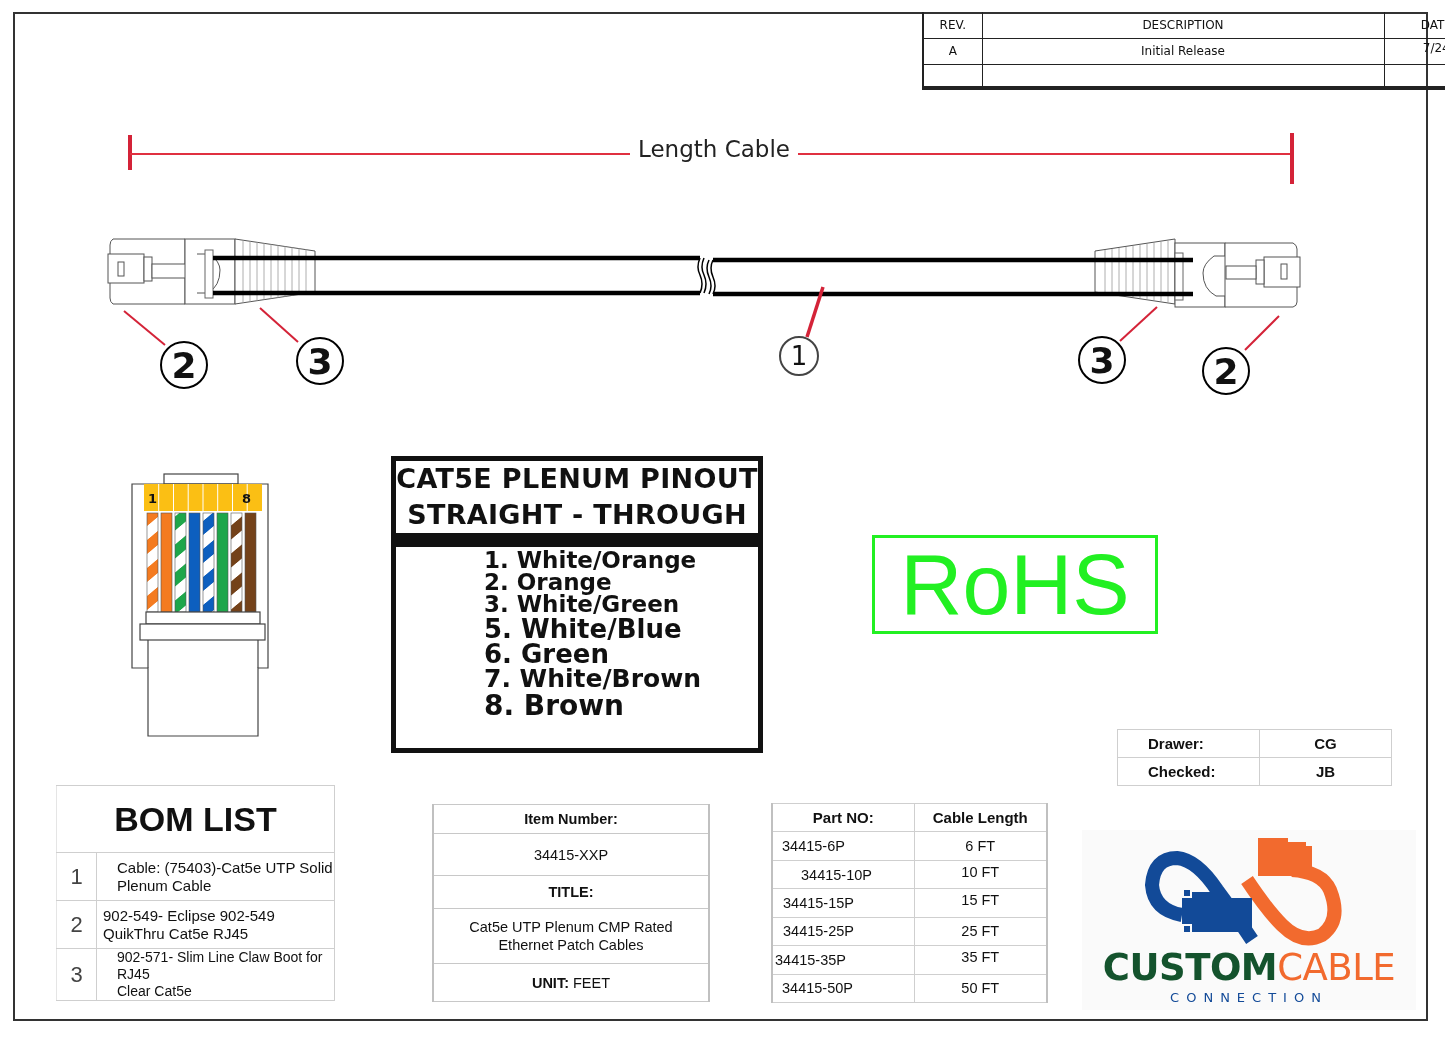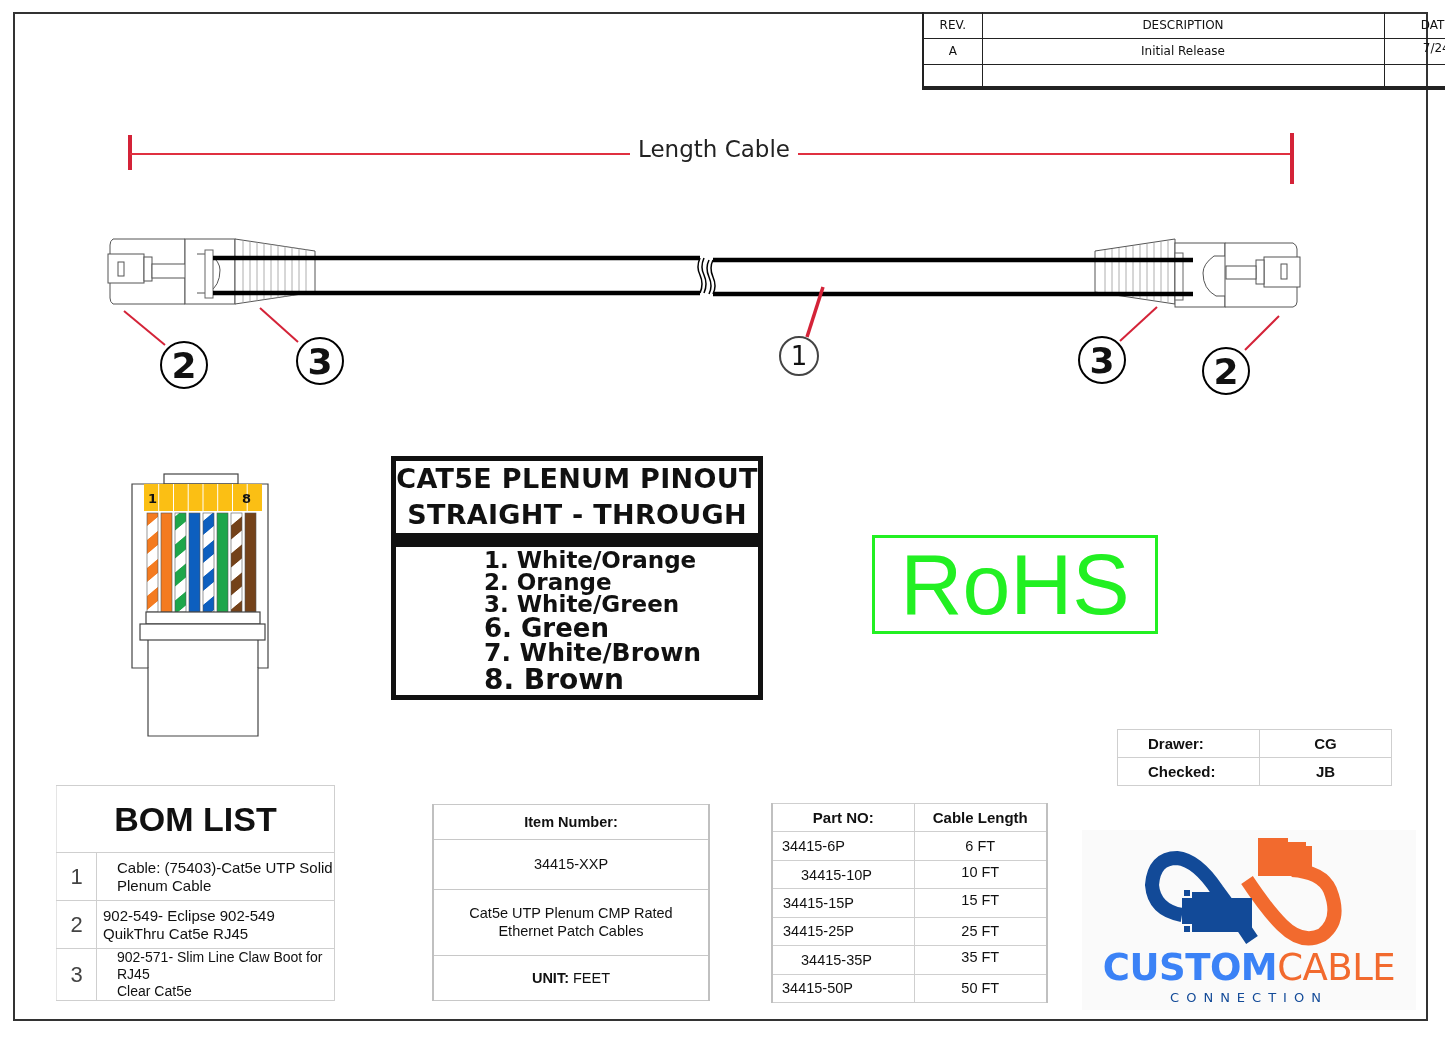--- a/index.html
+++ b/index.html
@@ -18,21 +18,21 @@
   .rev-table tr:last-child td { border-bottom: 2px solid #222; }
 
   
   .dim-line { height: 2px; background: #e03040; }
   .dim-tick { width: 4px; background: #d42338; }
   .dim-label { font-family: "DejaVu Sans", sans-serif; font-size: 23px; color: #222; background: #fff; padding: 0 8px; }
 
   .callout { border: 2px solid #000; border-radius: 50%; display: flex; align-items: center; justify-content: center; font-family: "DejaVu Sans", sans-serif; font-weight: bold; background: #fff; }
 
   
-  .pinout { left: 391px; top: 456px; width: 372px; height: 244px; border: 5px solid #111; }
+  .pinout { left: 391px; top: 456px; width: 372px; height: 297px; border: 5px solid #111; }
   .pinout-head { height: 72px; text-align: center; font-family: "DejaVu Sans", sans-serif; font-weight: bold; font-size: 27px; line-height: 36px; letter-spacing: 0.3px; }
   .pinout-bar { height: 14px; background: #111; }
   .pinout-list { padding-left: 88px; padding-top: 2px; font-family: "DejaVu Sans", sans-serif; font-weight: bold; color: #111; }
   .pinout-list div { white-space: nowrap; }
 
   
   .rohs { left: 872px; top: 535px; width: 286px; height: 99px; border: 3px solid #22f022; color: #22f022; font-family: "Liberation Sans", sans-serif; font-size: 86px; text-align: center; line-height: 93px; }
 
   
   .lt { border-collapse: collapse; font-family: "Liberation Sans", sans-serif; }
@@ -230,20 +230,21 @@
 <div class="abs pinout">
   <div class="pinout-head">
     <div>CAT5E PLENUM PINOUT</div>
     <div>STRAIGHT - THROUGH</div>
   </div>
   <div class="pinout-bar"></div>
   <div class="pinout-list">
     <div style="font-size:23px;line-height:22px">1. White/Orange</div>
     <div style="font-size:23px;line-height:22px">2. Orange</div>
     <div style="font-size:23px;line-height:23px">3. White/Green</div>
+    <div style="font-size:26px;line-height:26px">5. White/Blue</div>
     <div style="font-size:26px;line-height:24px">6. Green</div>
     <div style="font-size:25px;line-height:25px">7. White/Brown</div>
     <div style="font-size:28px;line-height:30px">8. Brown</div>
   </div>
 </div>
 
 <div class="abs rohs">RoHS</div>
 
 <table class="abs lt signoff">
   <tbody>
@@ -288,20 +289,23 @@
   </table>
 
 <table class="abs lt item">
   <tbody>
       <tr style="height:29px">
     <td class="h">Item Number:</td>
   </tr>
   <tr style="height:42px">
     <td>34415-XXP</td>
   </tr>
+  <tr style="height:33px">
+    <td class="h">TITLE:</td>
+  </tr>
   <tr style="height:55px">
     <td style="line-height:18px">
       <div>Cat5e UTP Plenum CMP Rated</div>
       <div>Ethernet Patch Cables</div>
     </td>
   </tr>
   <tr style="height:38px">
     <td>
       <b>UNIT:</b>
       <span>FEET</span>
@@ -326,21 +330,21 @@
   </tr>
   <tr>
     <td class="pn" style="padding-left:10px">34415-15P</td>
     <td class="len" style="vertical-align:top;padding-top:3px">15 FT</td>
   </tr>
   <tr>
     <td class="pn" style="padding-left:10px">34415-25P</td>
     <td class="len">25 FT</td>
   </tr>
   <tr>
-    <td class="pn" style="padding-left:28px">34415-35P</td>
+    <td class="pn" style="padding-left:2px">34415-35P</td>
     <td class="len" style="vertical-align:top;padding-top:3px">35 FT</td>
   </tr>
   <tr>
     <td class="pn" style="">34415-50P</td>
     <td class="len">50 FT</td>
   </tr>
 </tbody>
   </table>
 
 <div class="abs" style="left:1082px;top:830px;width:334px;height:180px;background:#fafafa">
@@ -360,16 +364,16 @@
     </g>
 
     <g fill="#f26a2e">
       <rect x="176" y="8" width="30" height="38"></rect>
       <rect x="206" y="12" width="18" height="30"></rect>
       <rect x="224" y="16" width="6" height="22"></rect>
       <rect x="206" y="42" width="8" height="4"></rect>
     </g>
   </svg>
   <div style="position:absolute;left:0;top:118px;width:334px;text-align:center;font-size:37px;font-weight:bold;letter-spacing:-0.5px;line-height:40px" class="logo-text">
-    <span style="color:#3b82f6">CUSTOM</span><span style="color:#f26a2e;font-weight:normal">CABLE</span>
+    <span style="color:#14532d">CUSTOM</span><span style="color:#f26a2e;font-weight:normal">CABLE</span>
   </div>
   <div style="position:absolute;left:0;top:160px;width:334px;text-align:center;font-size:13px;letter-spacing:7px;color:#124a98" class="logo-text">CONNECTION</div>
 </div>
 
 </body></html>

